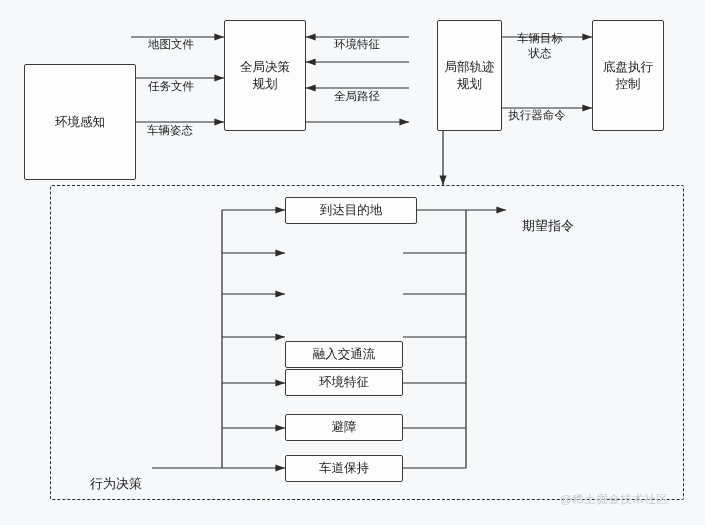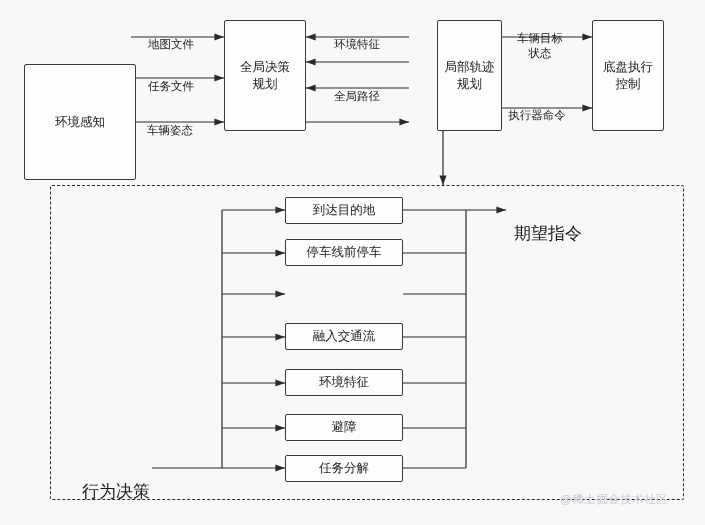--- a/index.html
+++ b/index.html
@@ -38,21 +38,21 @@
   .label {
     position: absolute;
     font-size: 11.5px;
     color: #1a1a1a;
     line-height: 1.3;
     text-align: center;
     white-space: pre-line;
   }
   .plain-label {
     position: absolute;
-    font-size: 17px;
+    font-size: 13px;
     color: #1a1a1a;
     white-space: pre-line;
     text-align: center;
   }
   .dashed-box {
     position: absolute;
     box-sizing: border-box;
     border: 1.5px dashed #2b2b2b;
     background: transparent;
     border-radius: 2px;
@@ -161,37 +161,34 @@
   <div class="label" style="left:500px; top:16px; width:80px;">
     <span>车辆目标
 状态</span>
   </div>
   <div class="label" style="left:487px; top:93px; width:100px;">
     <span>执行器命令</span>
   </div>
 
   <div class="dashed-box" style="left:50px; top:185px; width:634px; height:315px;"></div>
 
-  <div class="node" style="left:285px; top:197px; width:118px; height:27px;">
+  <div class="node" style="left:285px; top:197px; width:132px; height:27px;">
     <span>到达目的地</span>
   </div>
-  <div class="node" style="left:285px; top:239px; width:118px; height:27px;">
-    <span>停车线前停车</span>
-  </div>
-  <div class="node" style="left:285px; top:323px; width:118px; height:27px;">
+  <div class="node" style="left:285px; top:341px; width:118px; height:27px;">
     <span>融入交通流</span>
   </div>
   <div class="node" style="left:285px; top:369px; width:118px; height:27px;">
     <span>环境特征</span>
   </div>
   <div class="node" style="left:285px; top:414px; width:118px; height:27px;">
     <span>避障</span>
   </div>
   <div class="node" style="left:285px; top:455px; width:118px; height:27px;">
-    <span>任务分解</span>
+    <span>车道保持</span>
   </div>
 
   <div class="plain-label" style="left:78px; top:460px; width:76px;">
     <span>行为决策</span>
   </div>
   <div class="plain-label" style="left:508px; top:202px; width:80px;">
     <span>期望指令</span>
   </div>
 
   <div class="watermark" style="left:560px; top:492px;">

